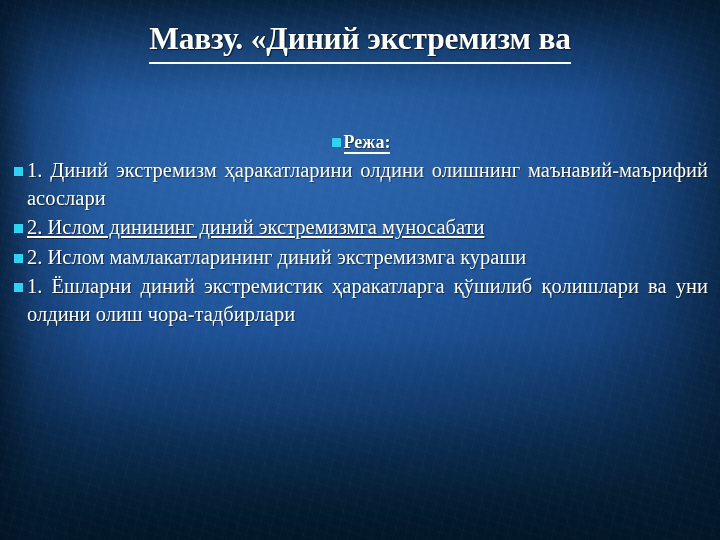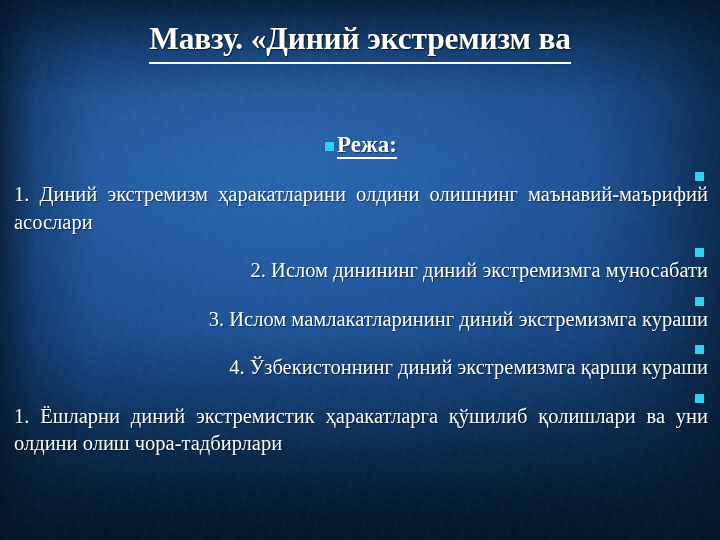--- a/index.html
+++ b/index.html
@@ -141,33 +141,32 @@
 
   .plan-row {
     text-align: center;
     margin-bottom: 4px;
   }
   .plan-inline {
     display: inline-block;
     white-space: nowrap;
   }
   .plan-label {
-    font-size: 23px;
+    font-size: 18px;
     font-weight: bold;
     color: #ffffff;
     border-bottom: 2px solid #ffffff;
     padding-bottom: 0px;
     text-shadow: 1px 1px 1px rgba(0,0,0,0.5);
   }
 
   .bullet-item {
     display: flex;
-    align-items: flex-end;
+    align-items: flex-start;
     margin-bottom: 2px;
-    flex-direction: column;
   }
   .bullet-mark {
     flex: 0 0 auto;
     width: 9px;
     height: 9px;
     background: #2ed2f2;
     margin-top: 10px;
     margin-right: 4px;
     box-shadow: 0 0 1px rgba(0,0,0,0.4);
   }
@@ -183,20 +182,21 @@
     font-size: 20.5px;
     line-height: 27.5px;
     color: #ffffff;
     text-align: justify;
     text-justify: inter-word;
     text-shadow: 1px 1px 1px rgba(0,0,0,0.5);
     hyphens: none;
   }
   .bullet-text.no-justify {
     text-align: left;
+    text-decoration: underline;
   }
 </style>
 </head>
 <body>
 
 <div id="slide">
 
   <div class="bg-base"></div>
   <div class="bg-deep"></div>
   <div class="bg-sides"></div>
@@ -222,27 +222,23 @@
         <span class="bullet-text">1. Диний экстремизм ҳаракатларини олдини олишнинг маънавий-маърифий асослари</span>
       </div>
 
       <div class="bullet-item">
         <span class="bullet-mark"></span>
         <span class="bullet-text no-justify">2. Ислом динининг диний экстремизмга муносабати</span>
       </div>
 
       <div class="bullet-item">
         <span class="bullet-mark"></span>
-        <span class="bullet-text">3. Ислом мамлакатларининг диний экстремизмга кураши</span>
-      </div>
-
-      <div class="bullet-item">
-        <span class="bullet-mark"></span>
-        <span class="bullet-text no-justify">4. Ўзбекистоннинг диний экстремизмга қарши кураши</span>
-      </div>
+        <span class="bullet-text">2. Ислом мамлакатларининг диний экстремизмга кураши</span>
+      </div>
+
 
       <div class="bullet-item">
         <span class="bullet-mark"></span>
         <span class="bullet-text">1. Ёшларни диний экстремистик ҳаракатларга қўшилиб қолишлари ва уни олдини олиш чора-тадбирлари</span>
       </div>
 
     </div>
   </div>
 </div>
 

